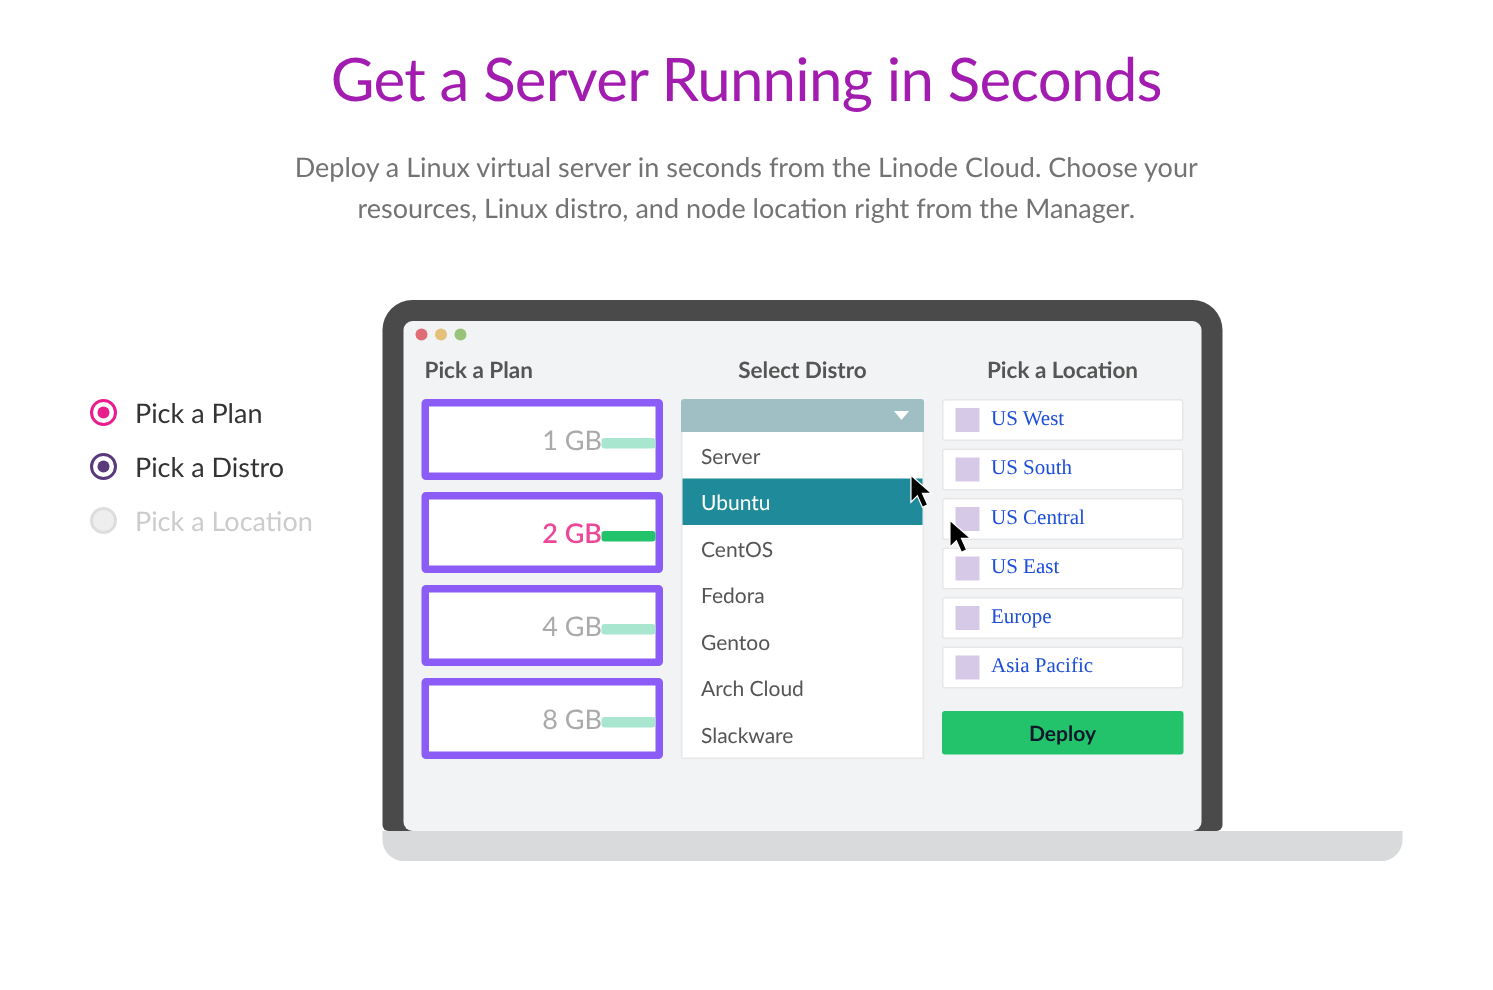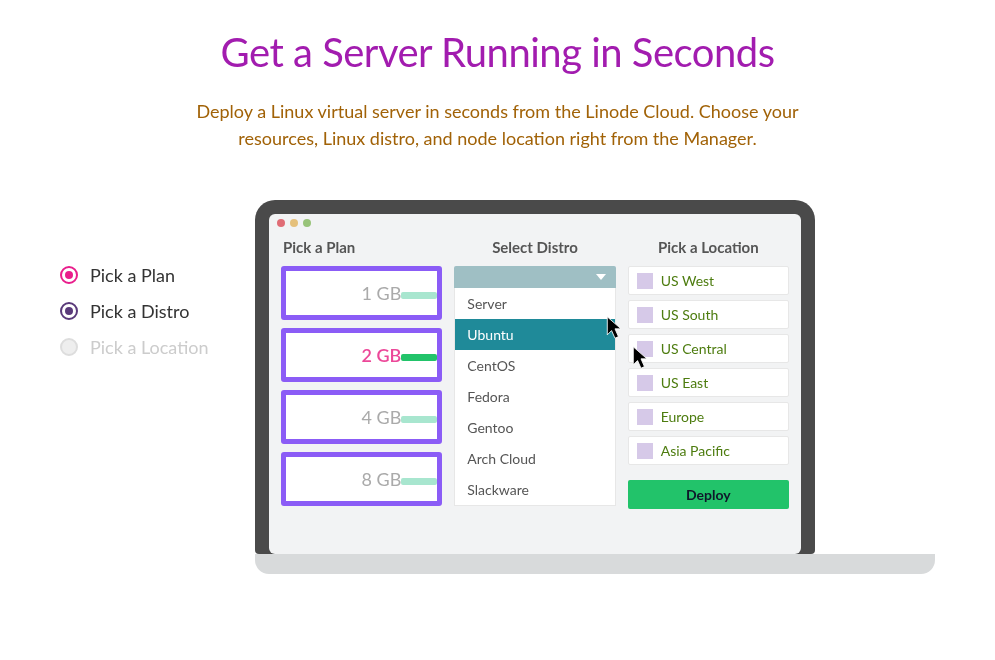--- a/index.html
+++ b/index.html
@@ -15,21 +15,21 @@
     text-align: center;
     font-size: 40px;
     font-weight: 400;
     color: #a21caf;
     margin-top: 28px;
     letter-spacing: -0.5px;
   }
   .hero-sub {
     text-align: center;
     font-size: 18px;
-    color: #a16207;
+    color: #737373;
     margin-top: 22px;
     line-height: 1.5;
     max-width: 640px;
     margin-left: auto;
     margin-right: auto;
   }
   .stage {
     display: flex;
     align-items: flex-start;
     margin-top: 48px;
@@ -171,23 +171,23 @@
   }
 
   
   .loc-item {
     background: #fff;
     border: 1px solid #e7e7e7;
     border-radius: 2px;
     padding: 5px 8px;
     margin-bottom: 5px;
     display: flex;
-    align-items: center;
     font-size: 14px;
-    color: #4d7c0f;
+    color: #1d4ed8;
+    font-family: Liberation Serif, serif;
   }
   .loc-item .swatch {
     width: 16px; height: 16px; background: #d6c9e8; margin-right: 8px;
   }
   .deploy-btn {
     margin-top: 10px;
     background: #22c36a;
     color: #0f172a;
     text-align: center;
     padding: 6px 0;

